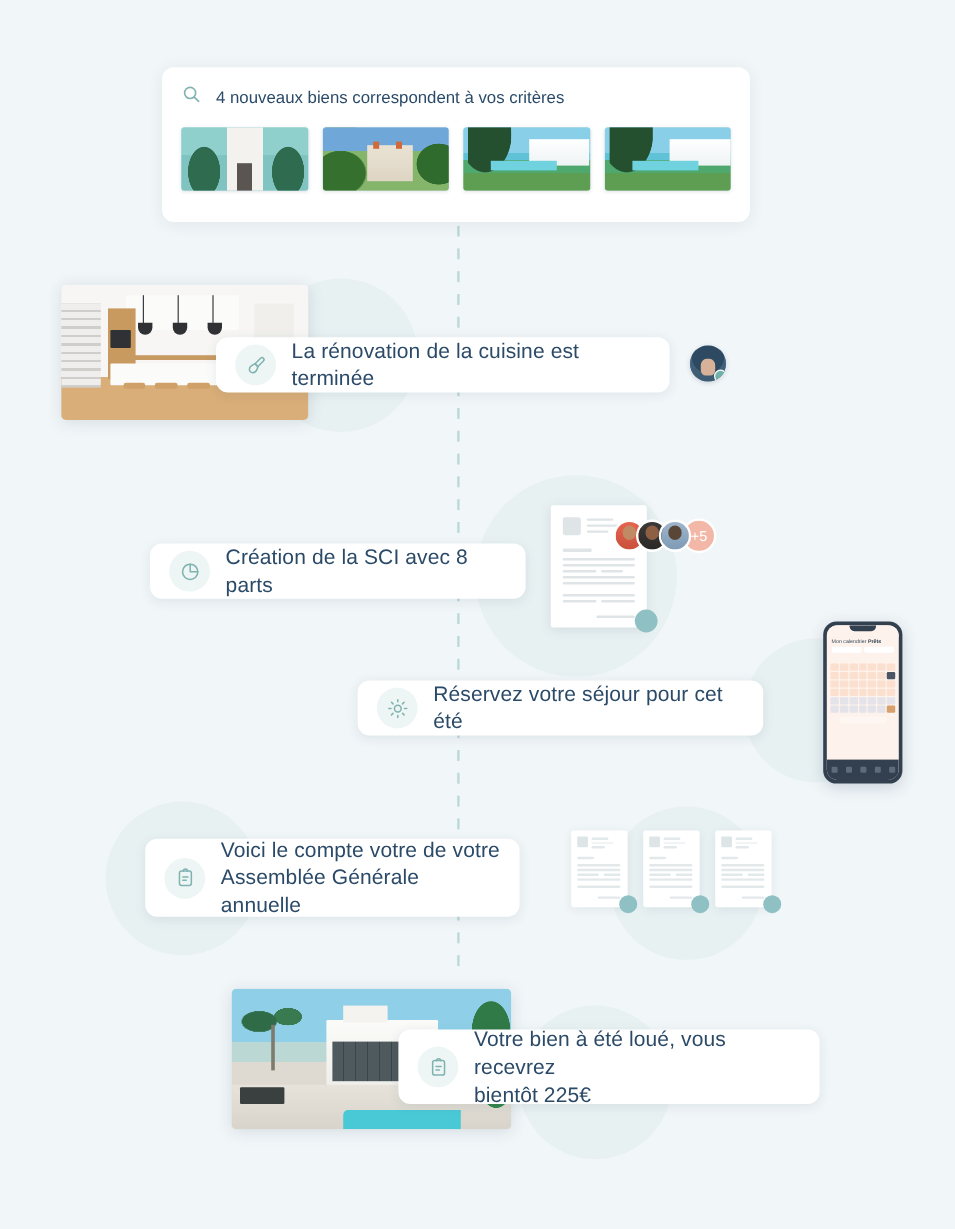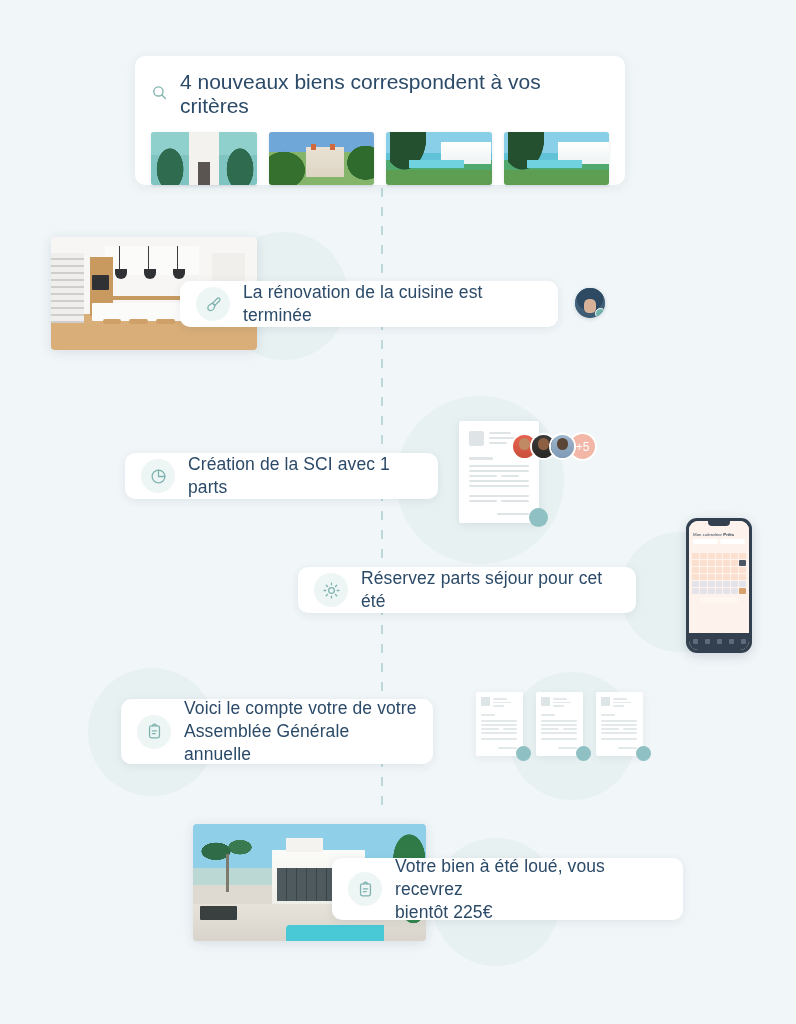--- a/index.html
+++ b/index.html
@@ -39,21 +39,21 @@
   }
 
   
   .search-card{
     position:absolute;left:135px;top:56px;width:490px;height:129px;
     background:#fff;border-radius:10px;
     box-shadow:0 2px 12px rgba(37,63,92,.08);
     box-sizing:border-box;padding:14px 16px;
   }
   .search-row{display:flex;align-items:center;gap:12px;}
-  .search-row .label{color:#2b4a68;font-size:21px;}
+  .search-row .label{color:#2b4a68;font-size:14px;}
   .thumbs{display:flex;gap:12px;margin-top:14px;}
   .thumb{
     width:110px;height:53px;border-radius:3px;overflow:hidden;
     position:relative;background:#cfe0e4;
     box-shadow:0 1px 3px rgba(37,63,92,.14);
   }
 
   
   .photo{
     position:absolute;border-radius:4px;overflow:hidden;
@@ -295,21 +295,21 @@
     <div class="more">+5</div>
   </div>
 
   <div class="card" style="left:125px;top:453px;width:313px;height:46px;padding:0 16px;gap:13px;">
     <div class="icon-wrap">
       <svg width="17" height="17" viewBox="0 0 24 24" fill="none" stroke="#7fb3b0" stroke-width="1.8" stroke-linecap="round" stroke-linejoin="round">
         <path d="M21 12a9 9 0 1 1-9-9"></path>
         <path d="M12 3a9 9 0 0 1 9 9h-9z"></path>
       </svg>
     </div>
-    <div class="label">Création de la SCI avec 1 parts</div>
+    <div class="label">Création de la SCI avec 8 parts</div>
   </div>
 
   <div class="phone">
     <div class="phone-screen">
       <div class="ph-top">
           <div class="ph-notch"></div>
         </div>
       <div class="ph-title">
         <span>Mon calendrier</span>
         <b>Prêts</b>
@@ -387,21 +387,21 @@
         <line x1="12" y1="1.5" x2="12" y2="4"></line>
         <line x1="12" y1="20" x2="12" y2="22.5"></line>
         <line x1="1.5" y1="12" x2="4" y2="12"></line>
         <line x1="20" y1="12" x2="22.5" y2="12"></line>
         <line x1="4.6" y1="4.6" x2="6.4" y2="6.4"></line>
         <line x1="17.6" y1="17.6" x2="19.4" y2="19.4"></line>
         <line x1="19.4" y1="4.6" x2="17.6" y2="6.4"></line>
         <line x1="6.4" y1="17.6" x2="4.6" y2="19.4"></line>
       </svg>
     </div>
-    <div class="label">Réservez parts séjour pour cet été</div>
+    <div class="label">Réservez votre séjour pour cet été</div>
   </div>
 
   <div class="docmini" style="left:476px;top:692px;">
     <div class="sq" style="position:absolute;left:5px;top:5px;"></div>
     <div class="blk" style="position:absolute;left:17px;top:6px;width:14px;height:1.5px;"></div>
     <div class="blk" style="position:absolute;left:17px;top:9.5px;width:18px;height:1.5px;"></div>
     <div class="blk" style="position:absolute;left:17px;top:13px;width:11px;height:1.5px;"></div>
     <div class="blk" style="position:absolute;left:5px;top:22px;width:14px;height:1.5px;"></div>
     <div class="blk" style="position:absolute;left:5px;top:28px;width:36px;height:1.5px;"></div>
     <div class="blk" style="position:absolute;left:5px;top:32px;width:36px;height:1.5px;"></div>

